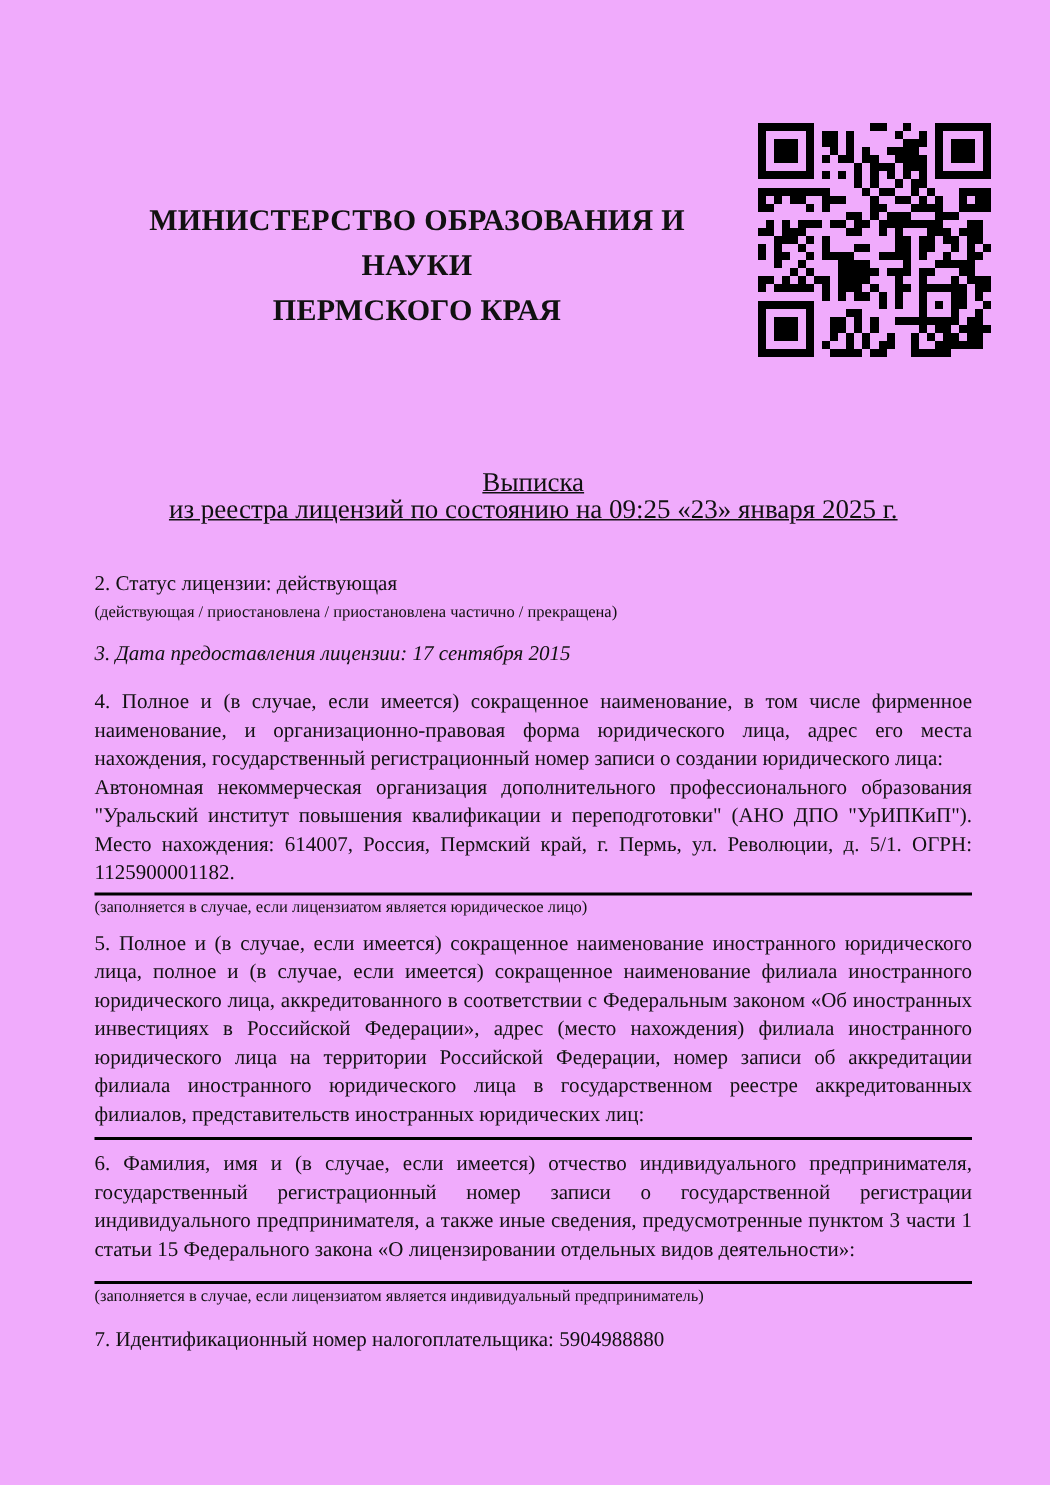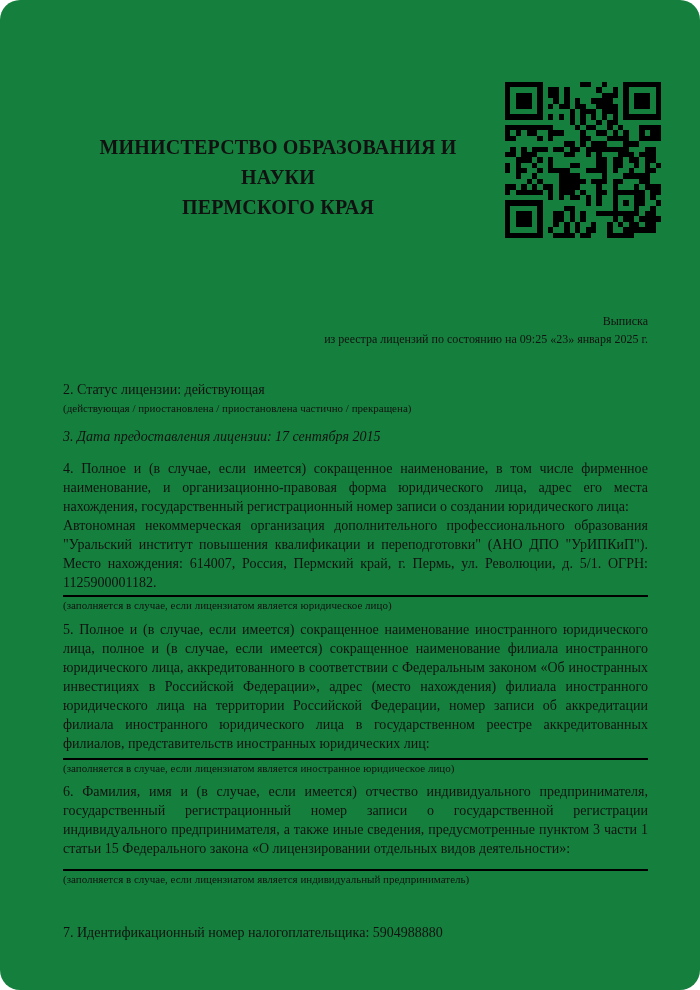--- a/index.html
+++ b/index.html
@@ -2,48 +2,48 @@
 <html lang="ru"><head>
 <meta charset="utf-8">
 <style>
   html,body{margin:0;padding:0;background:#fff;}
   body{
     width:700px;height:990px;
     font-family:"Liberation Serif","DejaVu Serif",serif;
     color:#111;
     -webkit-font-smoothing:antialiased;
   }
-  .page{position:relative;width:700px;height:990px;overflow:hidden;background:#15803d;border-radius:20px;}
+  .page{position:relative;width:700px;height:990px;overflow:hidden;background:#f0abfc;}
   .content{position:absolute;left:63px;top:0;width:585px;}
 
   .qr{position:absolute;left:505px;top:82px;width:156px;height:156px;}
   .qr svg{display:block;width:156px;height:156px;}
 
   .ministry{margin-top:132px;width:430px;text-align:center;}
   .ministry-line{font-weight:bold;font-size:20px;line-height:30px;letter-spacing:.2px;}
   .ministry-caption{font-size:11px;line-height:13px;margin-top:2px;}
 
-  .doc-title{margin-top:90px;text-align:right;font-size:12px;line-height:18px;}
+  .doc-title{margin-top:90px;text-align:center;font-size:18px;line-height:18px;text-decoration:underline;}
 
   .line-item{font-size:14px;line-height:18px;}
   .item-status{margin-top:33px;}
   .small-note{font-size:11px;line-height:13px;text-align:left;}
   .status-note{margin-top:3px;}
   .item-reg{margin-top:19px;}
   .item-date{margin-top:13px;font-style:italic;}
 
   .para{font-size:14px;line-height:19px;text-align:justify;}
   .para-4{margin-top:13px;}
   .rule{border-top:2px solid #000;height:0;margin-top:3px;}
   .rule-note{margin-top:2px;}
   .para-5{margin-top:8px;}
   .rule-5{margin-top:5px;}
   .para-6{margin-top:7px;}
   .rule-6{margin-top:11px;}
-  .item-inn{margin-top:38px;}
+  .item-inn{margin-top:14px;}
 </style>
 </head>
 <body>
 
 <div class="page">
 
   <div class="qr">
     <svg id="qr-svg" viewBox="0 0 29 29" shape-rendering="crispEdges">
         <rect x="0" y="0" width="1" height="1" fill="#000"></rect>
         <rect x="1" y="0" width="1" height="1" fill="#000"></rect>
@@ -489,21 +489,20 @@
 
     <div class="line-item item-date">3. Дата предоставления лицензии: 17 сентября 2015</div>
 
     <div class="para para-4">4. Полное и (в случае, если имеется) сокращенное наименование, в том числе фирменное наименование, и организационно-правовая форма юридического лица, адрес его места нахождения, государственный регистрационный номер записи о создании юридического лица:</div>
     <div class="para">Автономная некоммерческая организация дополнительного профессионального образования "Уральский институт повышения квалификации и переподготовки" (АНО ДПО "УрИПКиП"). Место нахождения: 614007, Россия, Пермский край, г. Пермь, ул. Революции, д. 5/1. ОГРН: 1125900001182.</div>
     <div class="rule"></div>
     <div class="small-note rule-note">(заполняется в случае, если лицензиатом является юридическое лицо)</div>
 
     <div class="para para-5">5. Полное и (в случае, если имеется) сокращенное наименование иностранного юридического лица, полное и (в случае, если имеется) сокращенное наименование филиала иностранного юридического лица, аккредитованного в соответствии с Федеральным законом «Об иностранных инвестициях в Российской Федерации», адрес (место нахождения) филиала иностранного юридического лица на территории Российской Федерации, номер записи об аккредитации филиала иностранного юридического лица в государственном реестре аккредитованных филиалов, представительств иностранных юридических лиц:</div>
     <div class="rule rule-5"></div>
-    <div class="small-note rule-note">(заполняется в случае, если лицензиатом является иностранное юридическое лицо)</div>
 
     <div class="para para-6">6. Фамилия, имя и (в случае, если имеется) отчество индивидуального предпринимателя, государственный регистрационный номер записи о государственной регистрации индивидуального предпринимателя, а также иные сведения, предусмотренные пунктом 3 части 1 статьи 15 Федерального закона «О лицензировании отдельных видов деятельности»:</div>
     <div class="rule rule-6"></div>
     <div class="small-note rule-note">(заполняется в случае, если лицензиатом является индивидуальный предприниматель)</div>
 
     <div class="line-item item-inn">7. Идентификационный номер налогоплательщика: 5904988880</div>
 
   </div>
 </div>
 

